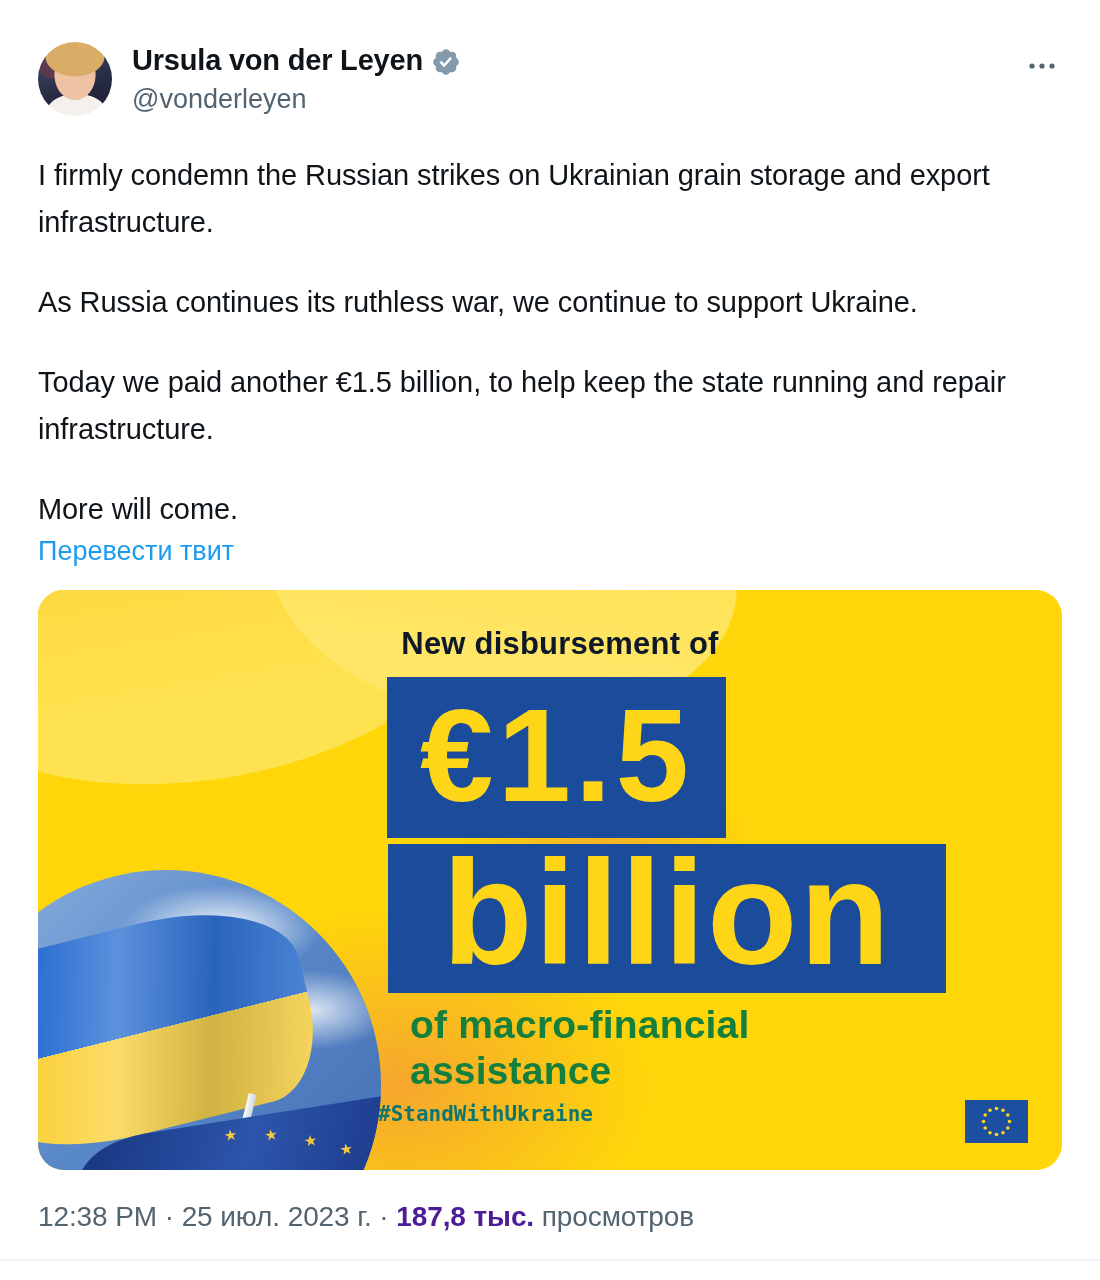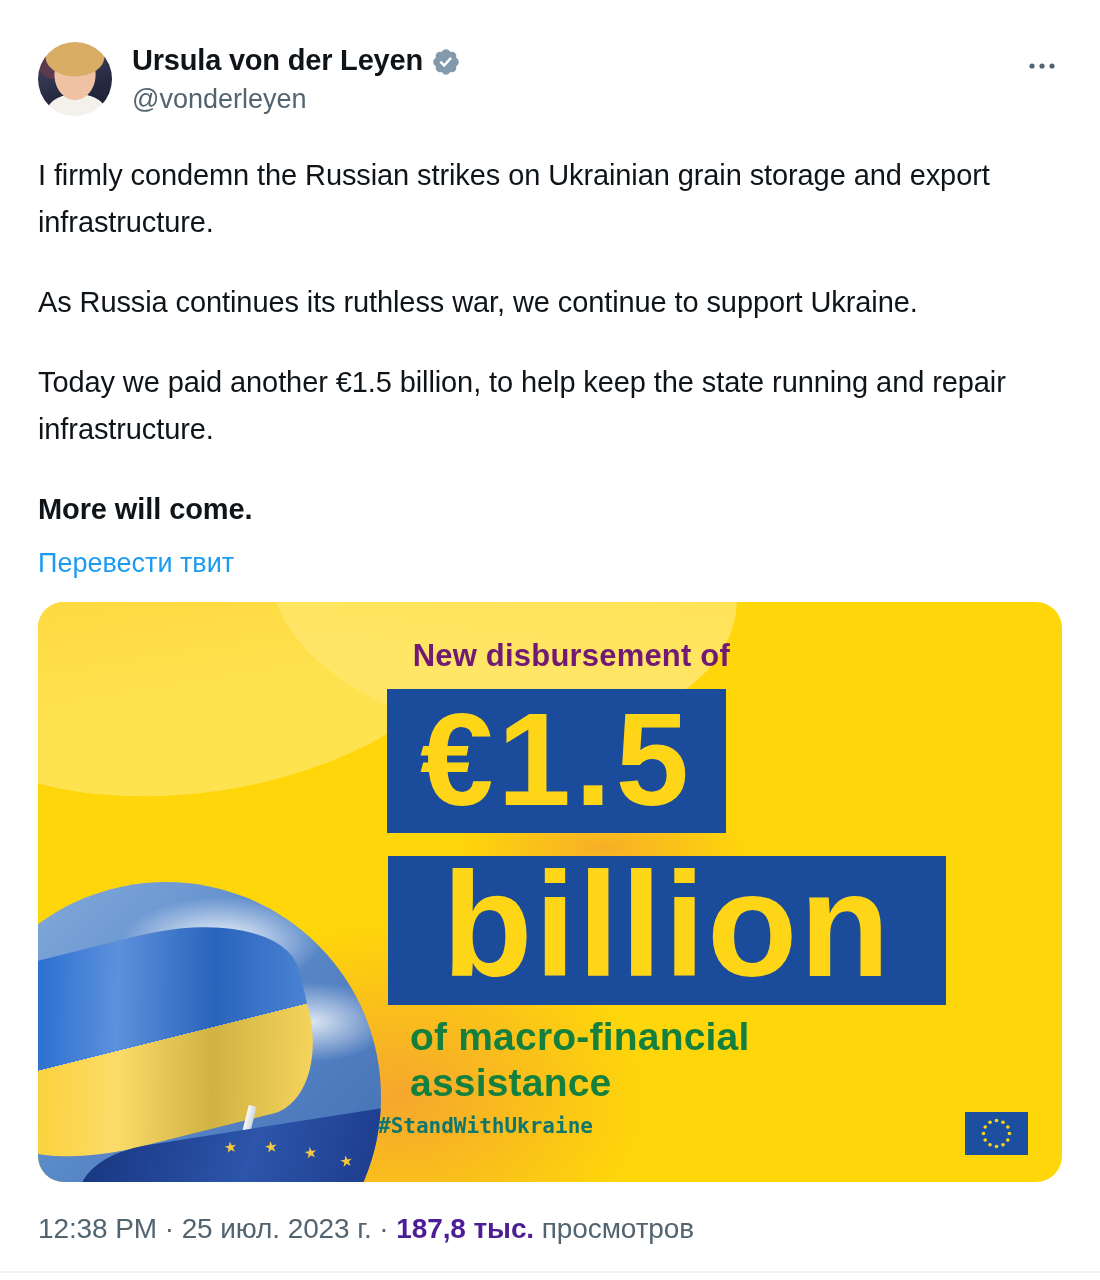--- a/index.html
+++ b/index.html
@@ -22,41 +22,41 @@
   .name-row { display: flex; align-items: center; gap: 8px; }
   .name { font-size: 29px; font-weight: 700; color: #0f1419; letter-spacing: -0.2px; }
   .badge { width: 30px; height: 30px; margin-top: 2px; }
   .handle { font-size: 27px; color: #536471; margin-top: 7px; }
   .more-btn { width: 40px; height: 40px; display: flex; align-items: center; justify-content: center;
     margin-top: 6px; border-radius: 50%; cursor: pointer; }
 
   
   .body-text { margin-top: 36px; }
   .body-text p { font-size: 29px; line-height: 47px; letter-spacing: -0.1px; margin-bottom: 33px; }
-  .body-text p:last-child { margin-bottom: 12px; font-weight: bold; }
+  .body-text p:last-child { margin-bottom: 0; }
   .translate { display: inline-block; margin-top: 3px; font-size: 27px; color: #1d9bf0; cursor: pointer; }
 
   
   .card { position: relative; margin-top: 23px; width: 1024px; height: 580px;
     border-radius: 26px; overflow: hidden; background: #fed60a; cursor: pointer; }
   .wave { position: absolute; border-radius: 50%; }
   .wave-a { left: -140px; top: -150px; width: 600px; height: 340px; transform: rotate(-9deg);
     background: linear-gradient(180deg, #fdd335 10%, #ffe250 75%); }
   .wave-b { left: 230px; top: -170px; width: 470px; height: 300px; transform: rotate(7deg);
     background: linear-gradient(180deg, #ffdf49 20%, #ffe667 80%); }
   .wave-c { left: -90px; top: -190px; width: 430px; height: 290px; transform: rotate(-14deg);
     background: #fccc27; }
   .blob-orange { position: absolute; left: 110px; top: 320px; width: 500px; height: 350px;
     background: radial-gradient(closest-side, rgba(244,158,52,0.85), rgba(244,158,52,0)); }
   .blob-streak { position: absolute; left: 420px; top: 195px; width: 290px; height: 100px;
     background: radial-gradient(closest-side, rgba(244,158,52,0.7), rgba(244,158,52,0)); }
 
-  .kicker { position: absolute; left: 352px; top: 36px; width: 340px; text-align: right;
-    font-size: 31px; font-weight: 700; color: #701a75; z-index: 3; letter-spacing: 0.2px; }
-  .amount-box { position: absolute; left: 349px; top: 87px; width: 339px; height: 144px;
+  .kicker { position: absolute; left: 352px; top: 36px; width: 340px; text-align: center;
+    font-size: 31px; font-weight: 700; color: #0f172a; z-index: 3; letter-spacing: 0.2px; }
+  .amount-box { position: absolute; left: 349px; top: 87px; width: 339px; height: 161px;
     background: #1b4b9b; z-index: 3; display: flex; align-items: center; justify-content: center; }
   .amount-box span { font-size: 132px; font-weight: 800; color: #ffd617; letter-spacing: 4px;
     transform: translateY(-2px); }
   .unit-box { position: absolute; left: 350px; top: 254px; width: 558px; height: 149px;
     background: #1b4b9b; z-index: 3; display: flex; align-items: center; justify-content: center; }
   .unit-box span { font-size: 148px; font-weight: 800; color: #ffd617; letter-spacing: 2px;
     transform: translateY(-6px); }
   .desc { position: absolute; left: 352px; top: 412px; font-size: 39px; line-height: 46px;
     font-weight: 700; color: #15803d; z-index: 3; letter-spacing: 0.2px; margin-left: 20px; }
   .hashtag { position: absolute; left: 340px; top: 512px; font-size: 21px; font-weight: 700;

